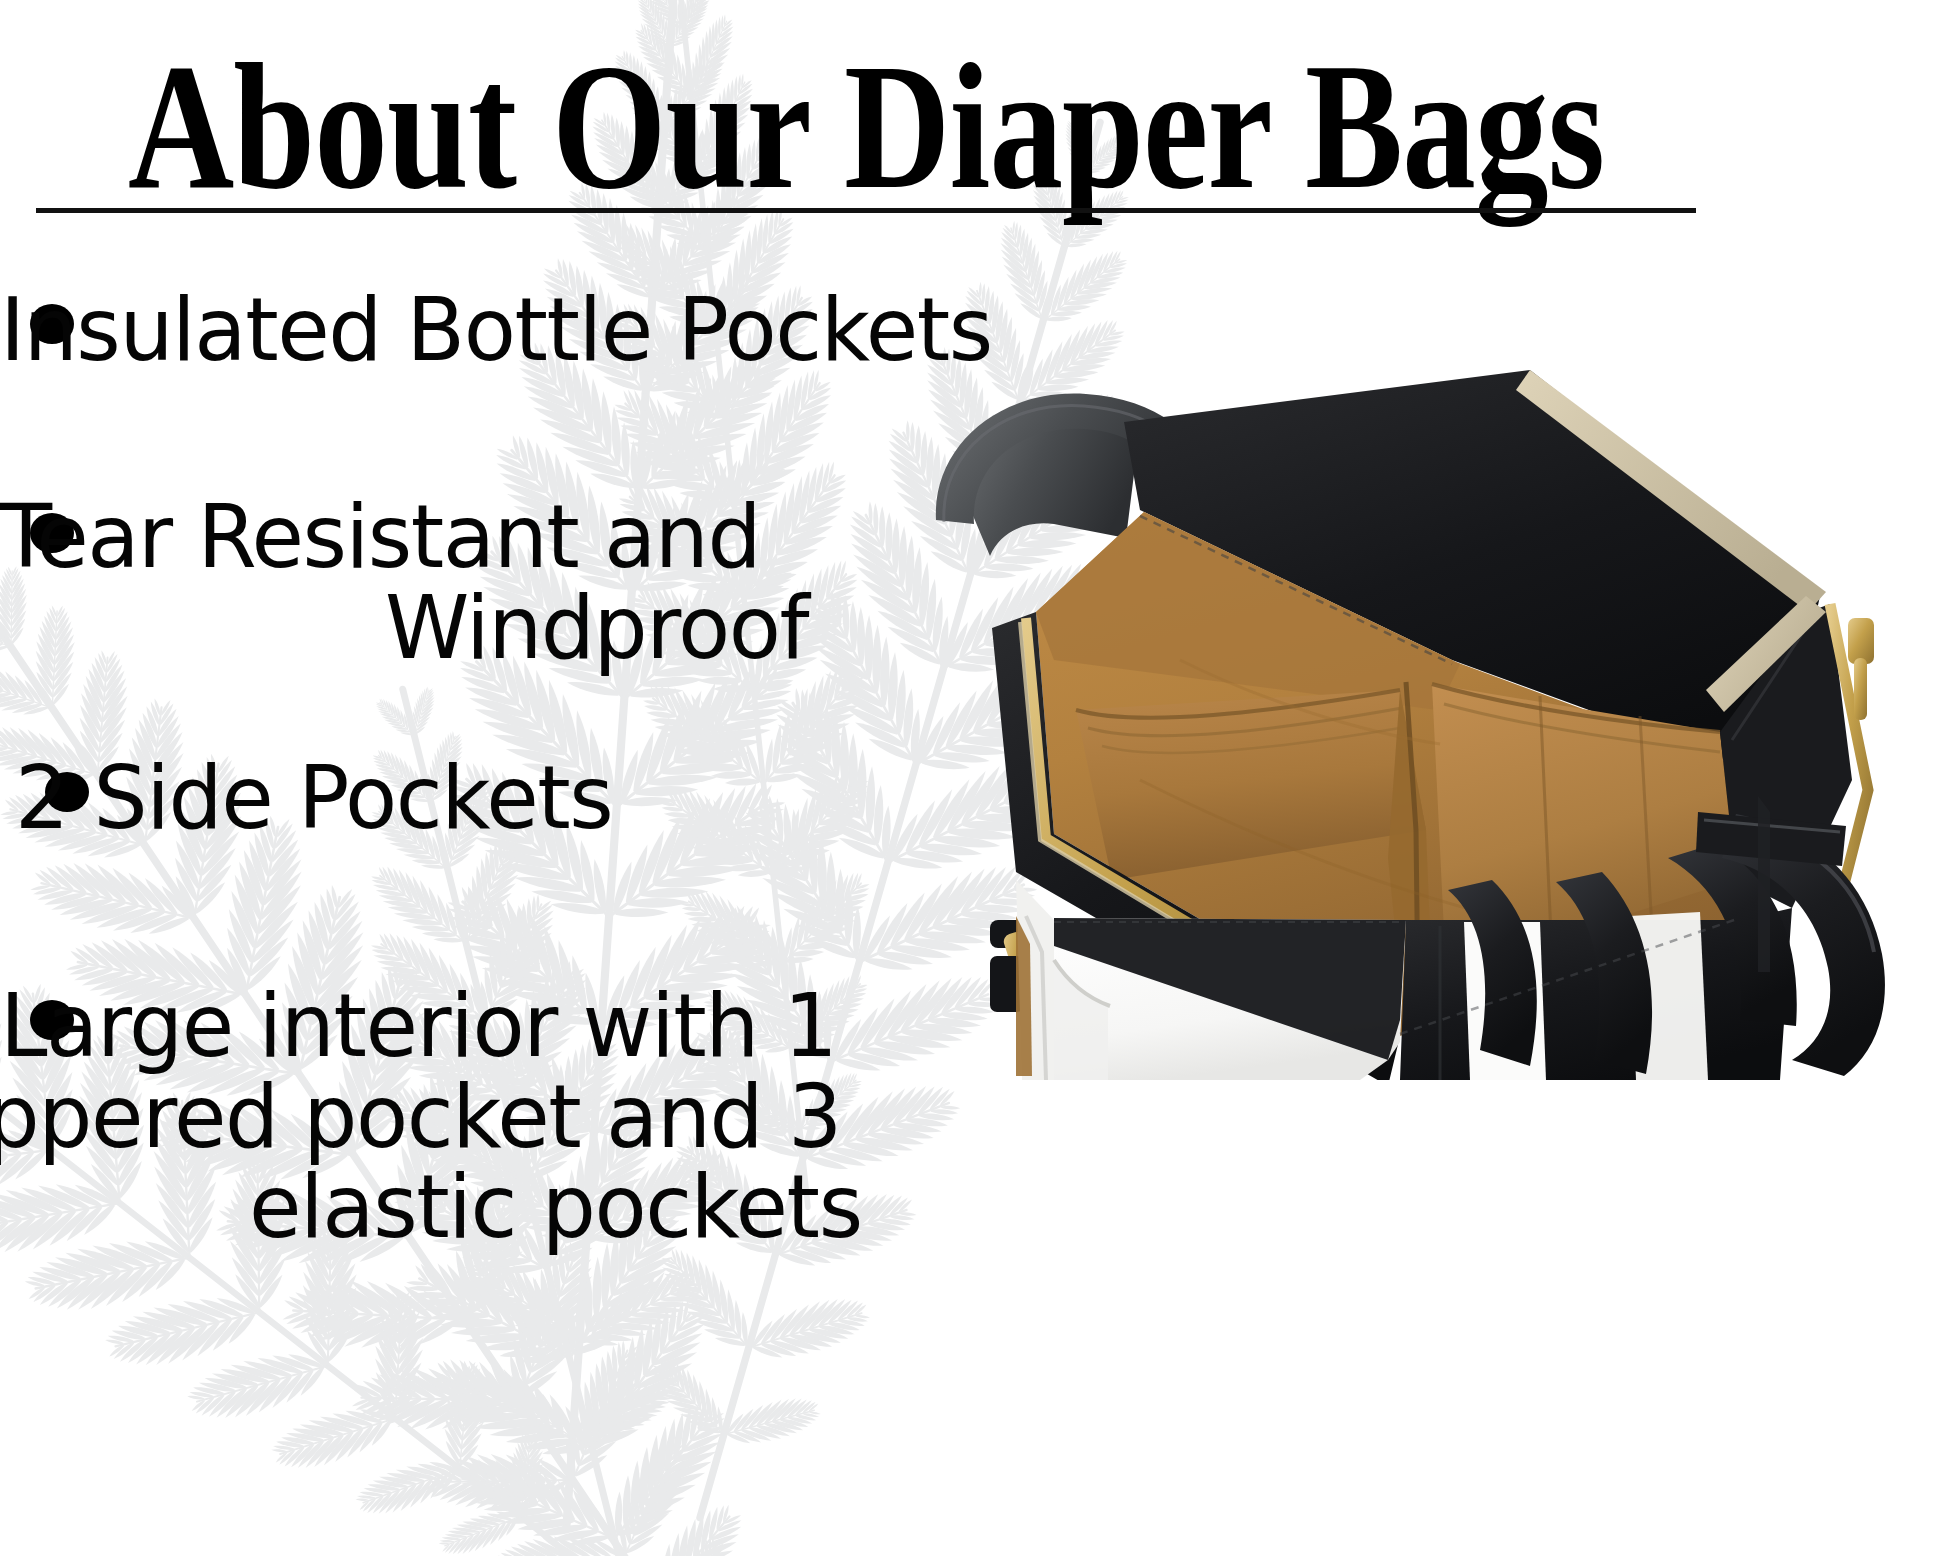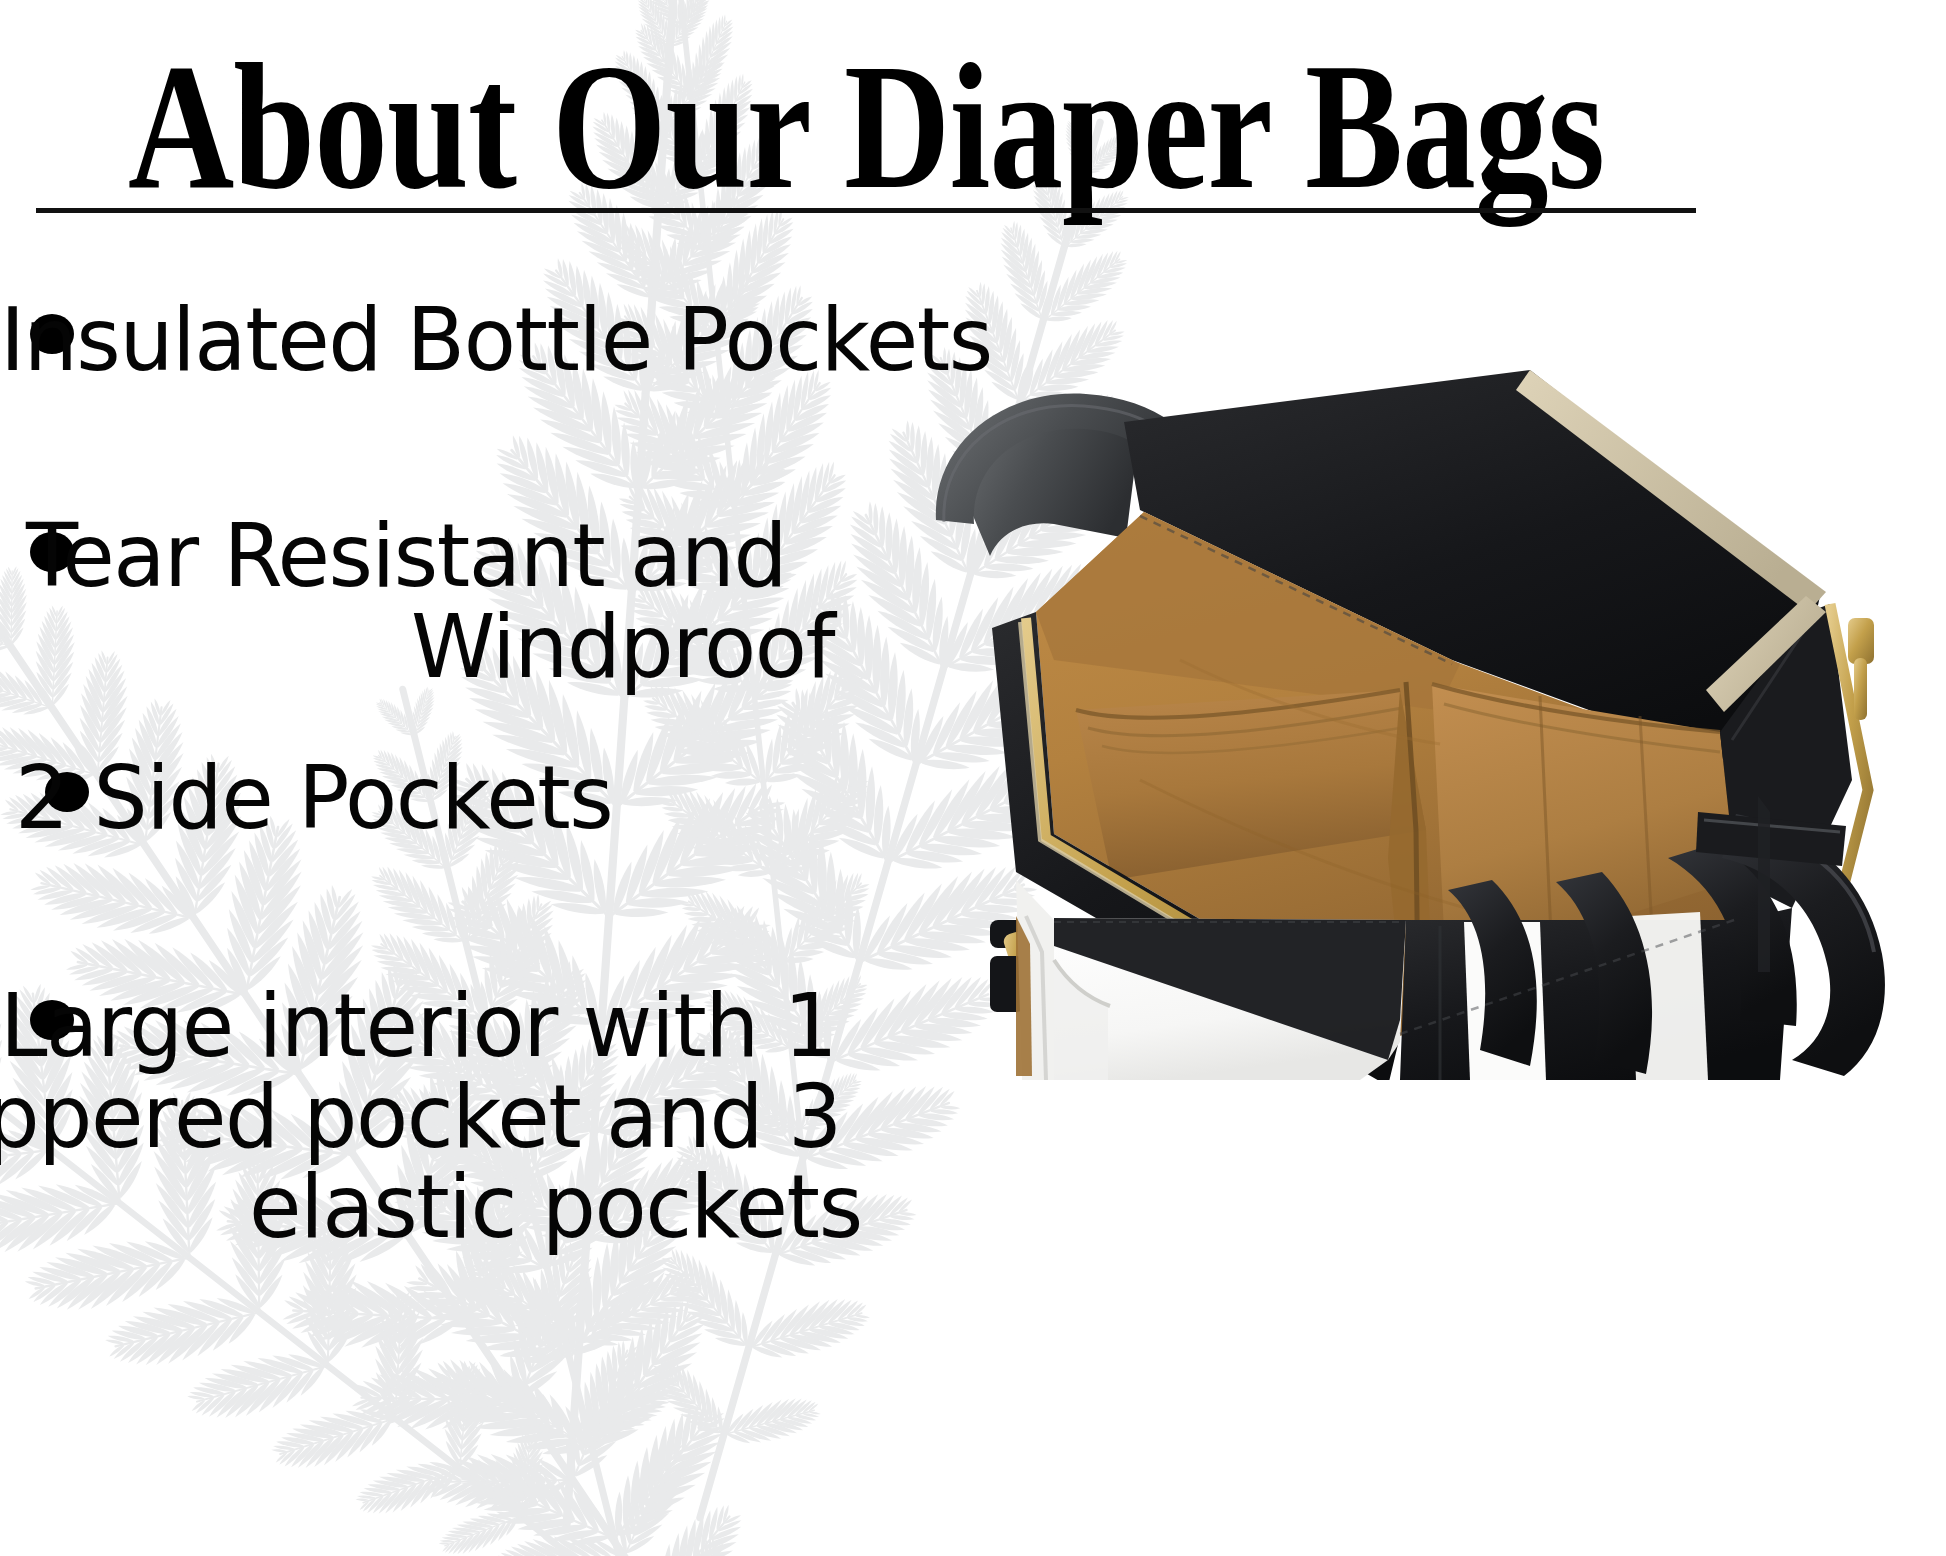--- a/index.html
+++ b/index.html
@@ -92,25 +92,25 @@
     color: #050505;
     letter-spacing: -1.5px;
     transform: scaleX(0.97);
     transform-origin: 0 0;
     white-space: nowrap;
   }
   .feature-text.tl-left   { text-align: left; }
   .feature-text.tl-center { text-align: center; }
 
   
-  #feature-0 { top: 14px; }
+  #feature-0 { top: 4px; }
   #feature-0 .bullet-dot { top: 38px; }
   #feature-0 .lines { margin-left: 96px; }
 
-  #feature-1 { top: 230px; padding-left: 26px; }
+  #feature-1 { top: 211px; }
   #feature-1 .bullet-dot { top: 40px; }
   #feature-1 .lines { margin-left: 96px; width: 1020px; }
 
   #feature-2 { top: 472px; margin-left: 15px; }
   #feature-2 .bullet-dot { top: 38px; }
   #feature-2 .lines { margin-left: 96px; }
 
   #feature-3 { top: 700px; }
   #feature-3 .bullet-dot { top: 38px; }
   #feature-3 .lines { margin-left: 96px; width: 1100px; }

